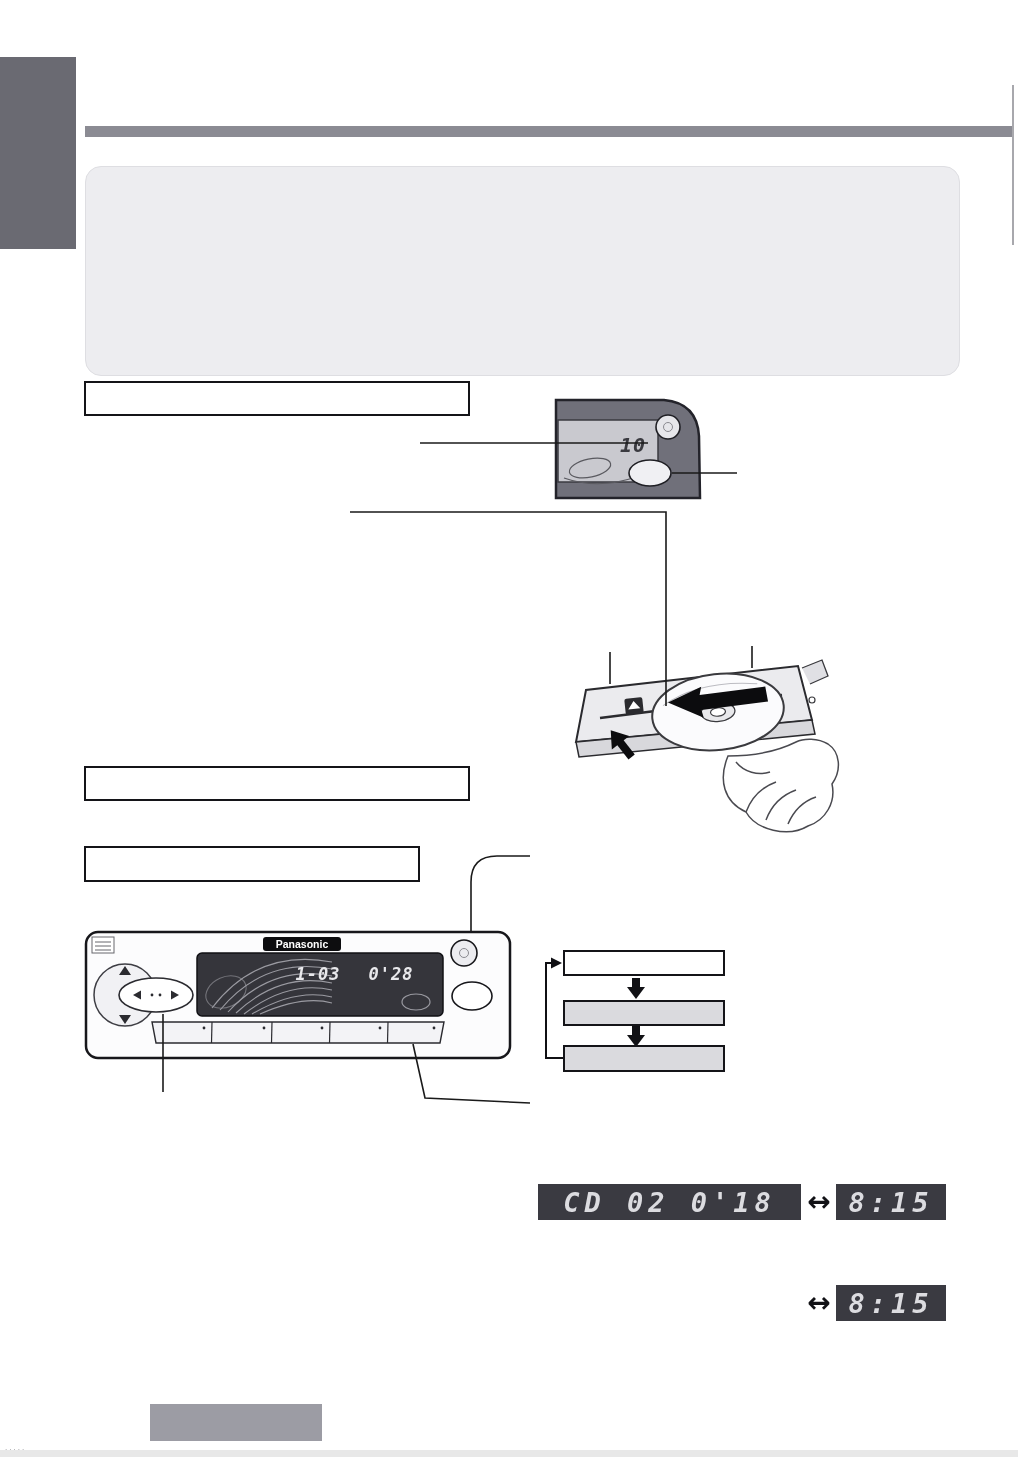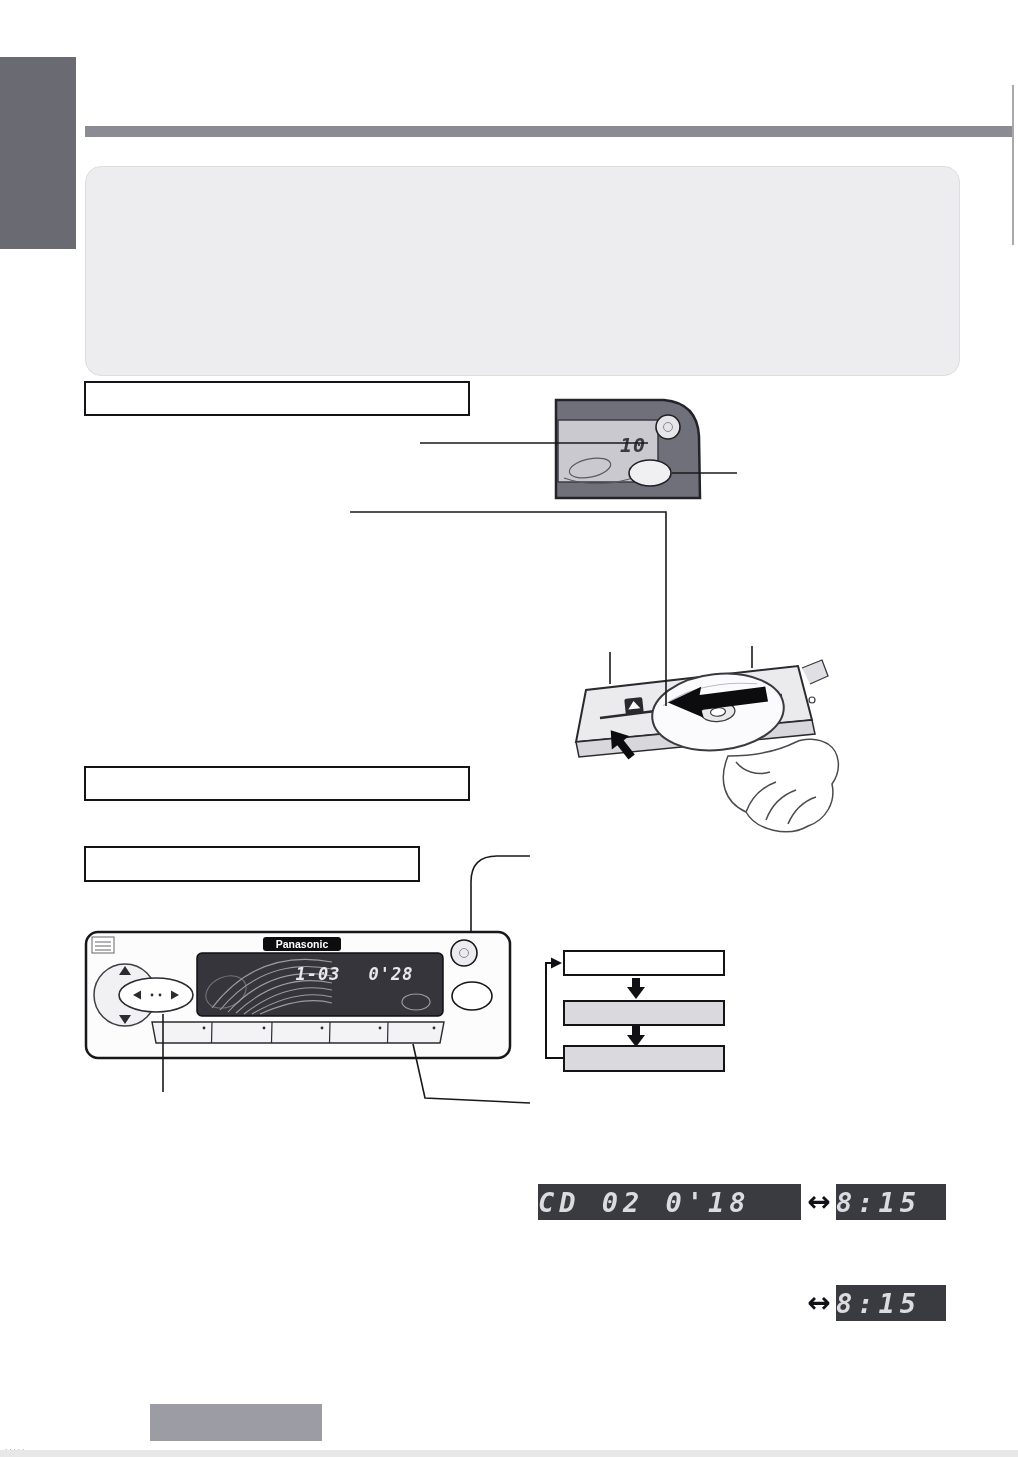--- a/index.html
+++ b/index.html
@@ -10,21 +10,21 @@
   }
   .abs{position:absolute;}
   .corner-tab{left:0;top:57px;width:76px;height:192px;background:#6a6a72;}
   .title-rule{left:85px;top:126px;width:929px;height:11px;background:#8b8b93;}
   .right-edge{left:1012px;top:85px;width:2px;height:160px;background:#a8a8ad;}
   .notice{left:85px;top:166px;width:873px;height:208px;background:#ededf0;border-radius:16px;border:1px solid #dedee2;}
   .heading-box{border:2px solid #141418;background:#ffffff;box-sizing:border-box;}
   .flow-box{width:162px;height:26px;border:2px solid #141418;box-sizing:border-box;}
   .flow-arrow{width:0;height:0;border-left:9px solid transparent;border-right:9px solid transparent;border-top:12px solid #111115;}
   .flow-arrow::before{content:"";position:absolute;left:-4px;top:-21px;width:8px;height:9px;background:#111115;}
-  .seg-box{height:36px;background:#3a3a41;display:flex;align-items:center;justify-content:flex-start;}
+  .seg-box{height:36px;background:#3a3a41;display:flex;align-items:center;justify-content:center;}
   .seg-text{
     font-family:"DejaVu Sans Mono",monospace;font-weight:bold;font-style:italic;
     font-size:27px;letter-spacing:5px;color:#dcdce0;white-space:pre;
   }
   .swap{width:34px;height:36px;line-height:36px;text-align:center;font-size:28px;font-weight:bold;
     color:#121216;font-family:"DejaVu Sans",sans-serif;}
   .footer-tab{left:150px;top:1404px;width:172px;height:37px;background:#9c9ca4;}
   .print-marks{left:5px;top:1443px;font-size:8px;color:#8a8a8e;letter-spacing:2px;}
   .lineart{position:absolute;left:0;top:0;pointer-events:none;}
   .seg-svg{font-family:"DejaVu Sans Mono",monospace;font-weight:bold;font-style:italic;letter-spacing:1px;}

